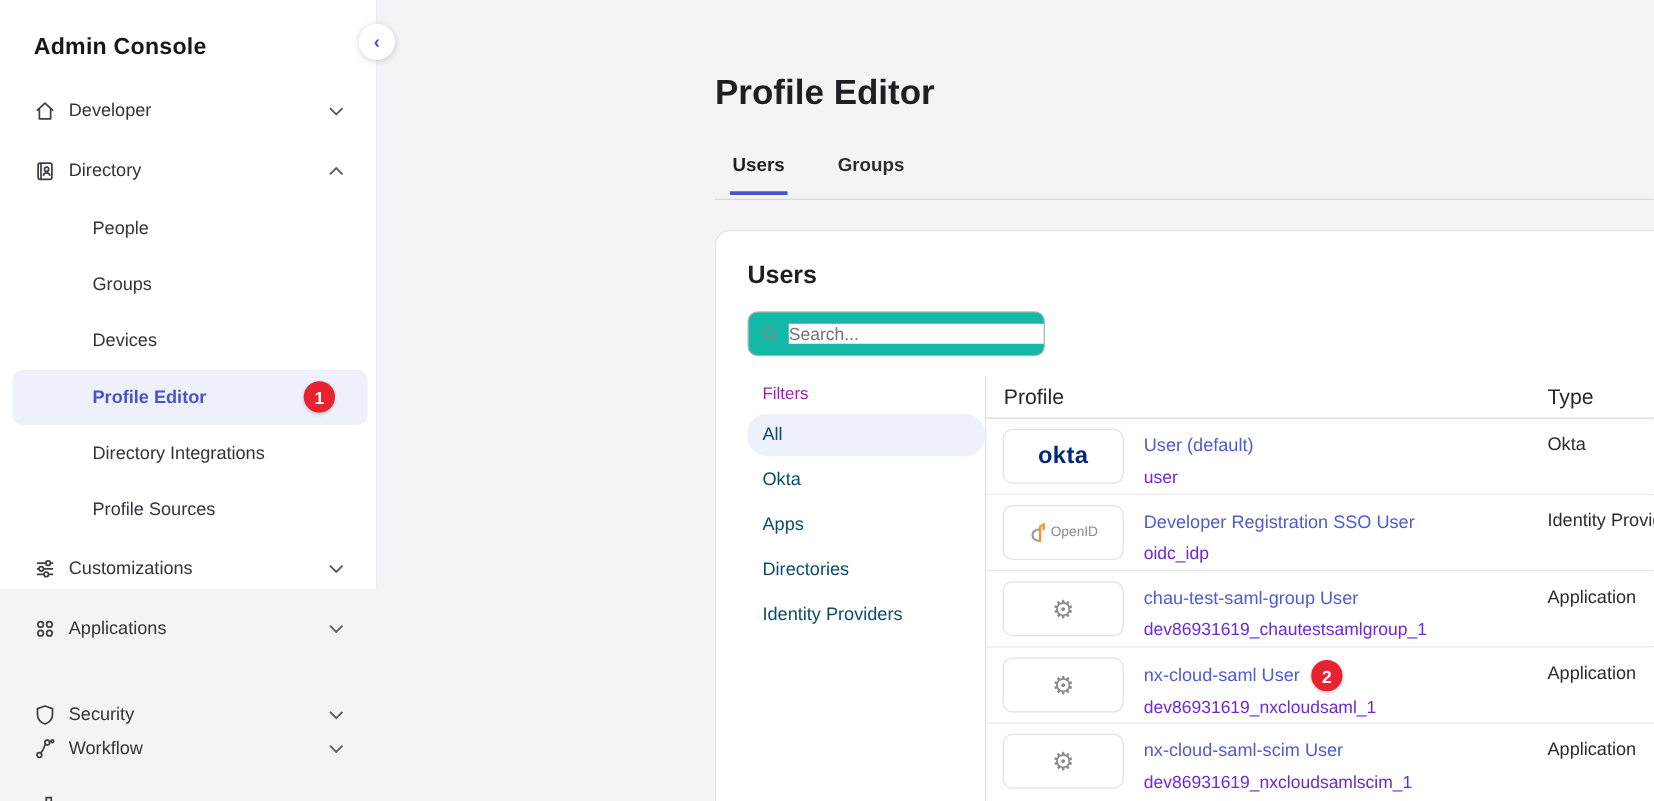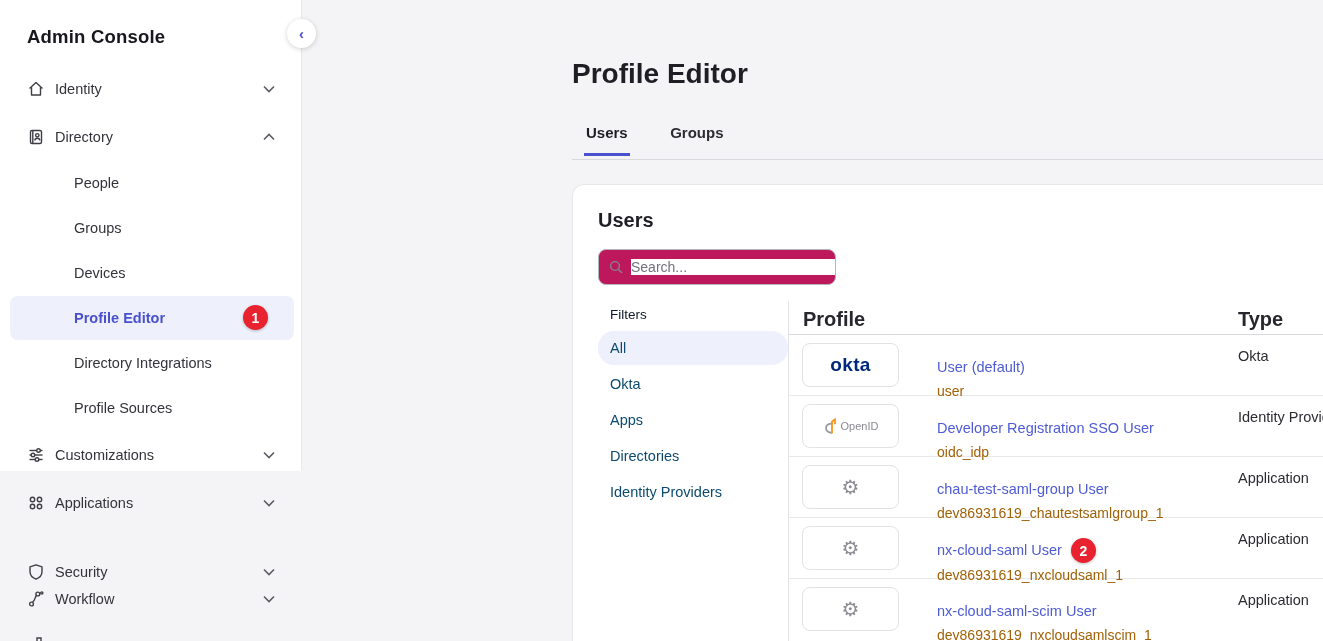--- a/index.html
+++ b/index.html
@@ -67,78 +67,78 @@
 
   
   .card {
     position:absolute; left:572px; top:184px; width:760px; height:457px;
     background:#fff; border:1px solid #e7e7ea; border-right:none; border-bottom:none;
     border-radius:12px 0 0 0;
   }
   .card-title { position:absolute; left:25px; top:24px; font-size:20px; font-weight:700; color:#1e1e24; }
   .search-box {
     position:absolute; left:25px; top:64px; width:238px; height:36px;
-    border:1px solid #b4b4bb; border-radius:8px; background:#be185d;
+    border:1px solid #b4b4bb; border-radius:8px; background:#14b8a6;
     display:flex; align-items:center; padding-left:10px;
   }
   .search-box input {
     border:none; outline:none; flex:1; margin-left:8px;
     font-family:"Liberation Sans", sans-serif; font-size:14px; color:#2b2b31;
   }
   .search-box input::placeholder { color:#72727c; }
 
   .panel-cols { position:absolute; left:0; right:0; top:116px; bottom:0; display:flex; }
   .filters-col { width:215px; position:relative; flex:none; }
-  .filters-label { position:absolute; left:37px; top:6px; font-size:13.5px; color:#0f172a; }
+  .filters-label { position:absolute; left:37px; top:6px; font-size:13.5px; color:#a21caf; }
   .filter-item {
     position:absolute; left:25px; width:190px; height:34px;
     border-radius:16px; display:flex; align-items:center; padding-left:12px;
     font-size:14.5px; color:#0c4a6e; cursor:pointer;
   }
   .filter-item.active { background:#eef0fb; }
 
   .table-col { flex:1; border-left:1px solid #e3e3e7; position:relative; min-width:620px; }
   .thead { position:absolute; left:0; right:-100px; top:0; height:34px; border-bottom:1px solid #d9d9de; }
-  .th { position:absolute; top:7px; font-size:20px; font-weight:700; color:#26262c; }
+  .th { position:absolute; top:7px; font-size:17px; font-weight:400; color:#26262c; }
   .th-profile { left:14px; }
   .th-type { left:449px; }
   .trow {
     position:absolute; left:0; right:-100px; height:61px;
     border-bottom:1px solid #e9e9ec;
   }
   .logo-box {
     position:absolute; left:13px; top:8px; width:97px; height:44px;
     border:1px solid #e2e2e6; border-radius:8px; background:#fff;
     display:flex; align-items:center; justify-content:center;
   }
   .okta-word { font-size:19px; font-weight:700; color:#00297a; letter-spacing:.3px; }
   .openid-wrap { display:flex; align-items:center; gap:3px; }
   .openid-text { font-size:11px; color:#8a8a90; }
   .gear-glyph { font-family:"DejaVu Sans", sans-serif; font-size:20px; color:#8b8b93; line-height:1; }
-  .cell-name { position:absolute; left:126px; top:20px; line-height:24px;margin-left:22px; }
+  .cell-name { position:absolute; left:126px; top:10px; line-height:24px; }
   .row-link { font-size:14.5px; color:#4e5bd4; text-decoration:none; cursor:pointer; }
-  .row-sub { font-size:14px; color:#a16207; }
+  .row-sub { font-size:14px; color:#6d28d9; }
   .cell-type { position:absolute; left:449px; top:9px; font-size:14.5px; color:#2b2b31; line-height:24px; }
   .callout-2 { margin-left:9px; vertical-align:middle; }
   svg { display:block; }
 </style>
 </head>
 <body>
 
 <div class="sidebar">
   <div class="sidebar-title">Admin Console</div>
 
   <div class="nav-item" style="top:65px">
     <span class="nicon">
       <svg width="18" height="18" viewBox="0 0 18 18" fill="none" stroke="#3f3f46" stroke-width="1.4" stroke-linejoin="round">
           <path d="M2.5 8.5 L9 2.5 L15.5 8.5"></path>
           <path d="M4.5 7.2 V15 H13.5 V7.2"></path>
         </svg>
     </span>
-    <span class="nlabel">Identity</span>
+    <span class="nlabel">Developer</span>
     <span class="chev">
         <svg width="12" height="8" viewBox="0 0 12 8" fill="none" stroke="#5c5c66" stroke-width="1.6">
           <path d="M1 1.5 L6 6.5 L11 1.5"></path>
         </svg>
       </span>
   </div>
 
   <div class="nav-item" style="top:113px">
     <span class="nicon">
       <svg width="18" height="18" viewBox="0 0 18 18" fill="none" stroke="#3f3f46" stroke-width="1.4">

